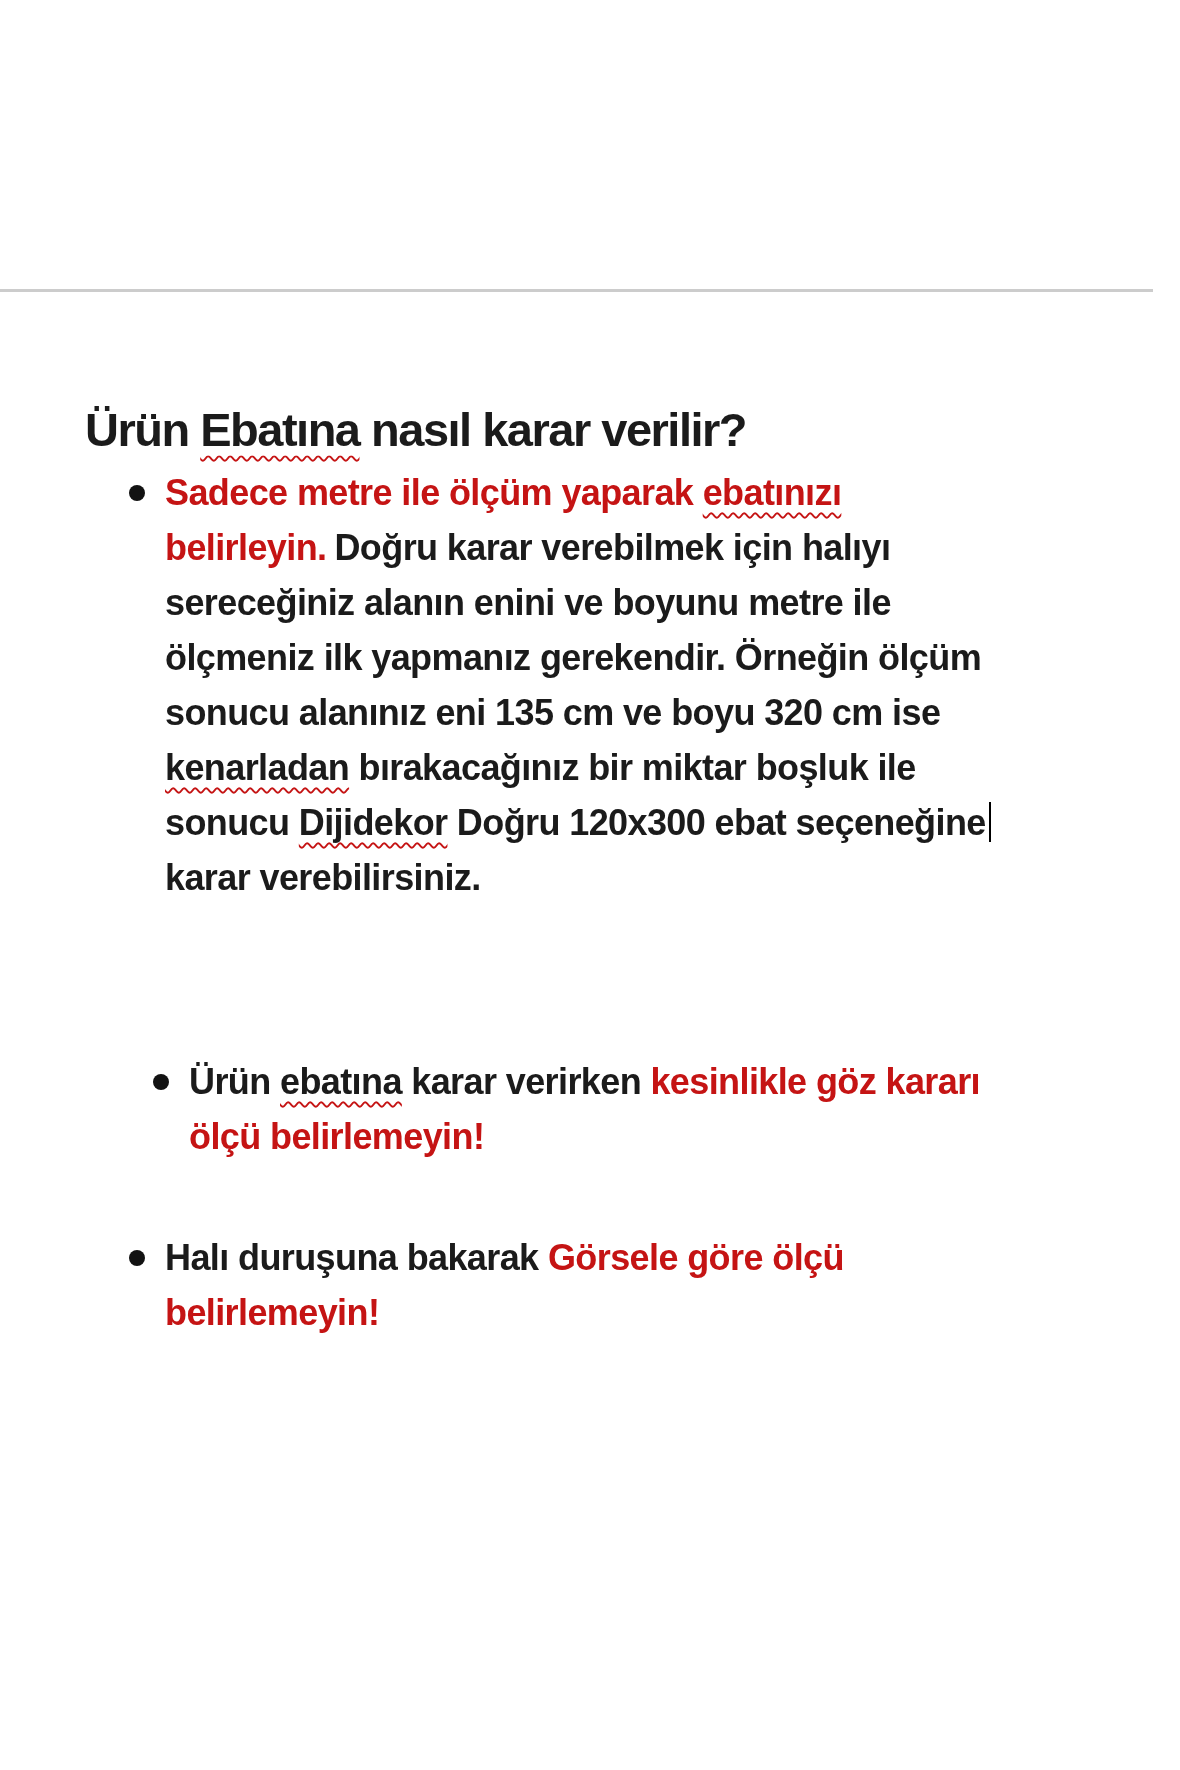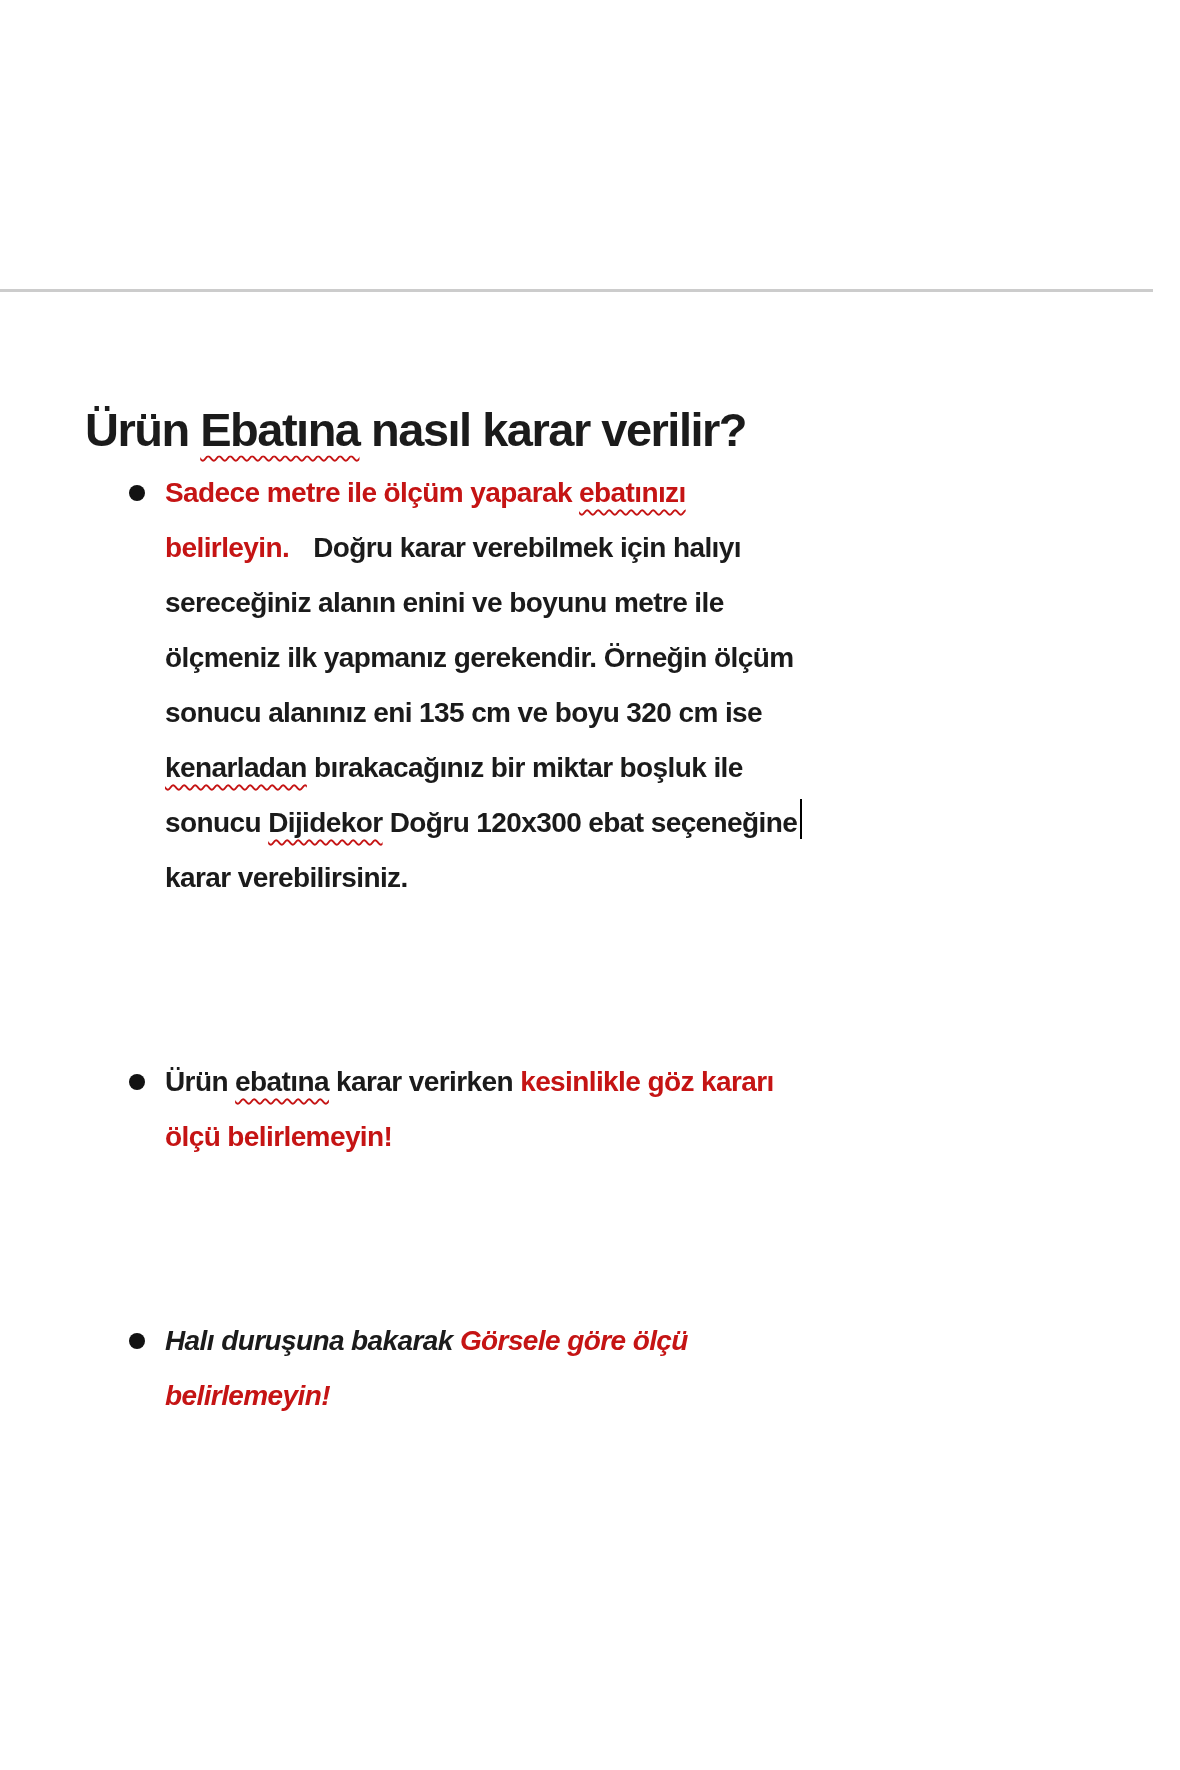--- a/index.html
+++ b/index.html
@@ -21,46 +21,46 @@
     position:absolute;left:0;top:289px;width:1153px;height:3px;
     background:var(--divider-gray);
   }
   .doc-title{
     position:absolute;left:85px;top:373px;
     font-size:47px;font-weight:700;letter-spacing:-1.5px;
     line-height:52px;white-space:nowrap;color:var(--text-black);
   }
   .bullet-group{
     position:absolute;left:165px;
-    font-size:28px;font-weight:700;letter-spacing:-0.6px;
+    font-size:36px;font-weight:700;letter-spacing:-0.6px;
   }
   .bullet-group .line{
     line-height:55px;white-space:nowrap;
   }
   .dot{
     position:absolute;left:-36px;top:20px;width:16px;height:16px;
     border-radius:50%;background:#121212;
   }
   .red{color:var(--accent-red);}
   .squiggle{
     text-decoration-line:underline;
     text-decoration-style:wavy;
     text-decoration-color:var(--accent-red);
     text-decoration-thickness:2px;
     text-underline-offset:7px;
   }
   .doc-title .squiggle{text-underline-offset:9px;}
-  .after-gap{margin-left:24px;}
+  .after-gap{margin-left:8px;}
   .text-cursor{
     display:inline-block;width:2px;height:40px;background:#000;
     vertical-align:-7px;margin-left:3px;
   }
   .g1{top:465px;}
-  .g2{top:1054px;}
-  .g3{top:1313px;font-style:italic;}
+  .g2{top:1054px;margin-left:24px;}
+  .g3{top:1230px;}
 </style>
 </head>
 <body>
 
 <div class="divider"></div>
 
 <h1 class="doc-title"><span>Ürün </span><span class="squiggle">Ebatına</span><span> nasıl karar verilir?</span></h1>
 
 <div class="bullet-group g1">
   <span class="dot"></span>

